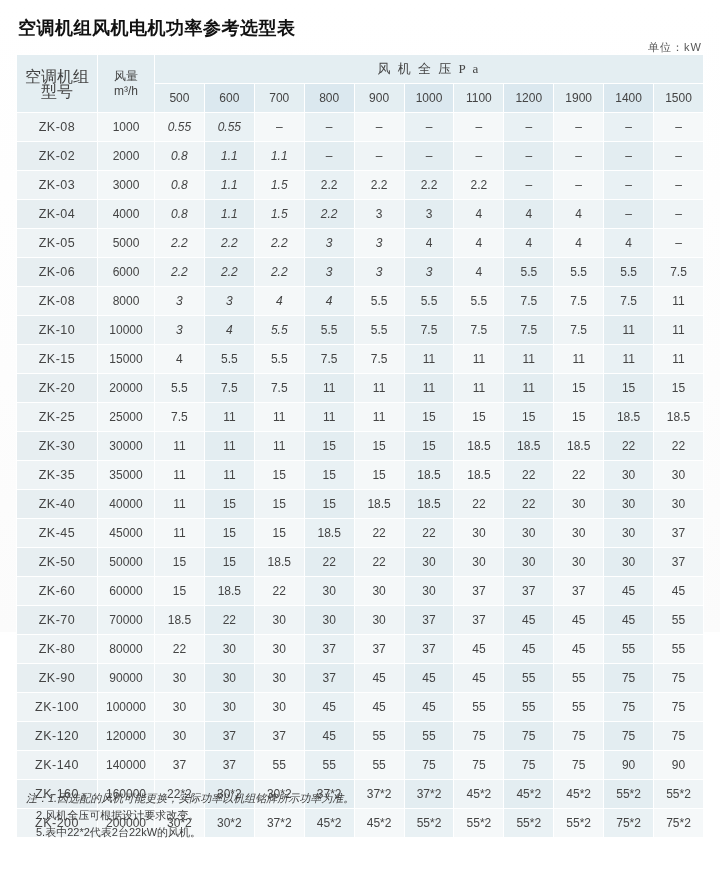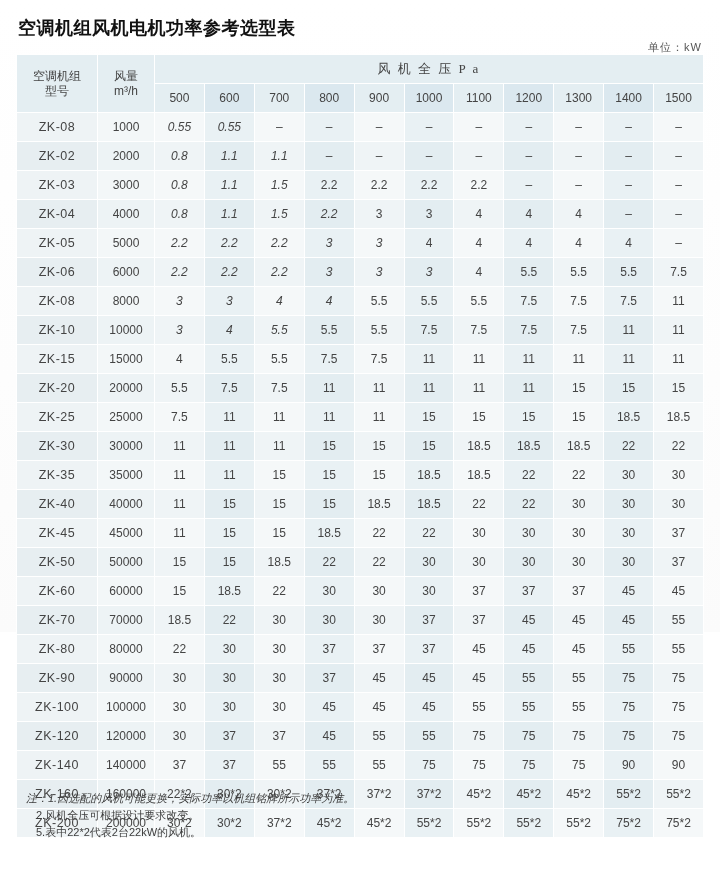--- a/index.html
+++ b/index.html
@@ -55,21 +55,21 @@
     vertical-align: middle;
     padding: 0;
     height: 28px;
     font-weight: normal;
     color: #444;
   }
   
   .h-model {
     background: #e4eef2;
     color: #3b4a52;
-    font-size: 12px;
+    font-size: 16px;
     line-height: 15px;
     width: 80px;
   }
   .h-flow {
     background: #e4eef2;
     color: #3b4a52;
     font-size: 12px;
     line-height: 15px;
     width: 56px;
   }
@@ -153,21 +153,21 @@
       </tr>
       <tr id="pressure-row">
           <th class="h-sub">500</th>
           <th class="h-sub alt">600</th>
           <th class="h-sub">700</th>
           <th class="h-sub alt">800</th>
           <th class="h-sub">900</th>
           <th class="h-sub alt">1000</th>
           <th class="h-sub">1100</th>
           <th class="h-sub alt">1200</th>
-          <th class="h-sub">1300</th>
+          <th class="h-sub">1900</th>
           <th class="h-sub alt">1400</th>
           <th class="h-sub">1500</th>
         </tr>
     </thead>
     <tbody id="table-body">
         <tr>
           <td class="model">ZK-08</td>
           <td class="flow">1000</td>
           <td class="val ital">0.55</td>
           <td class="val alt ital">0.55</td>

